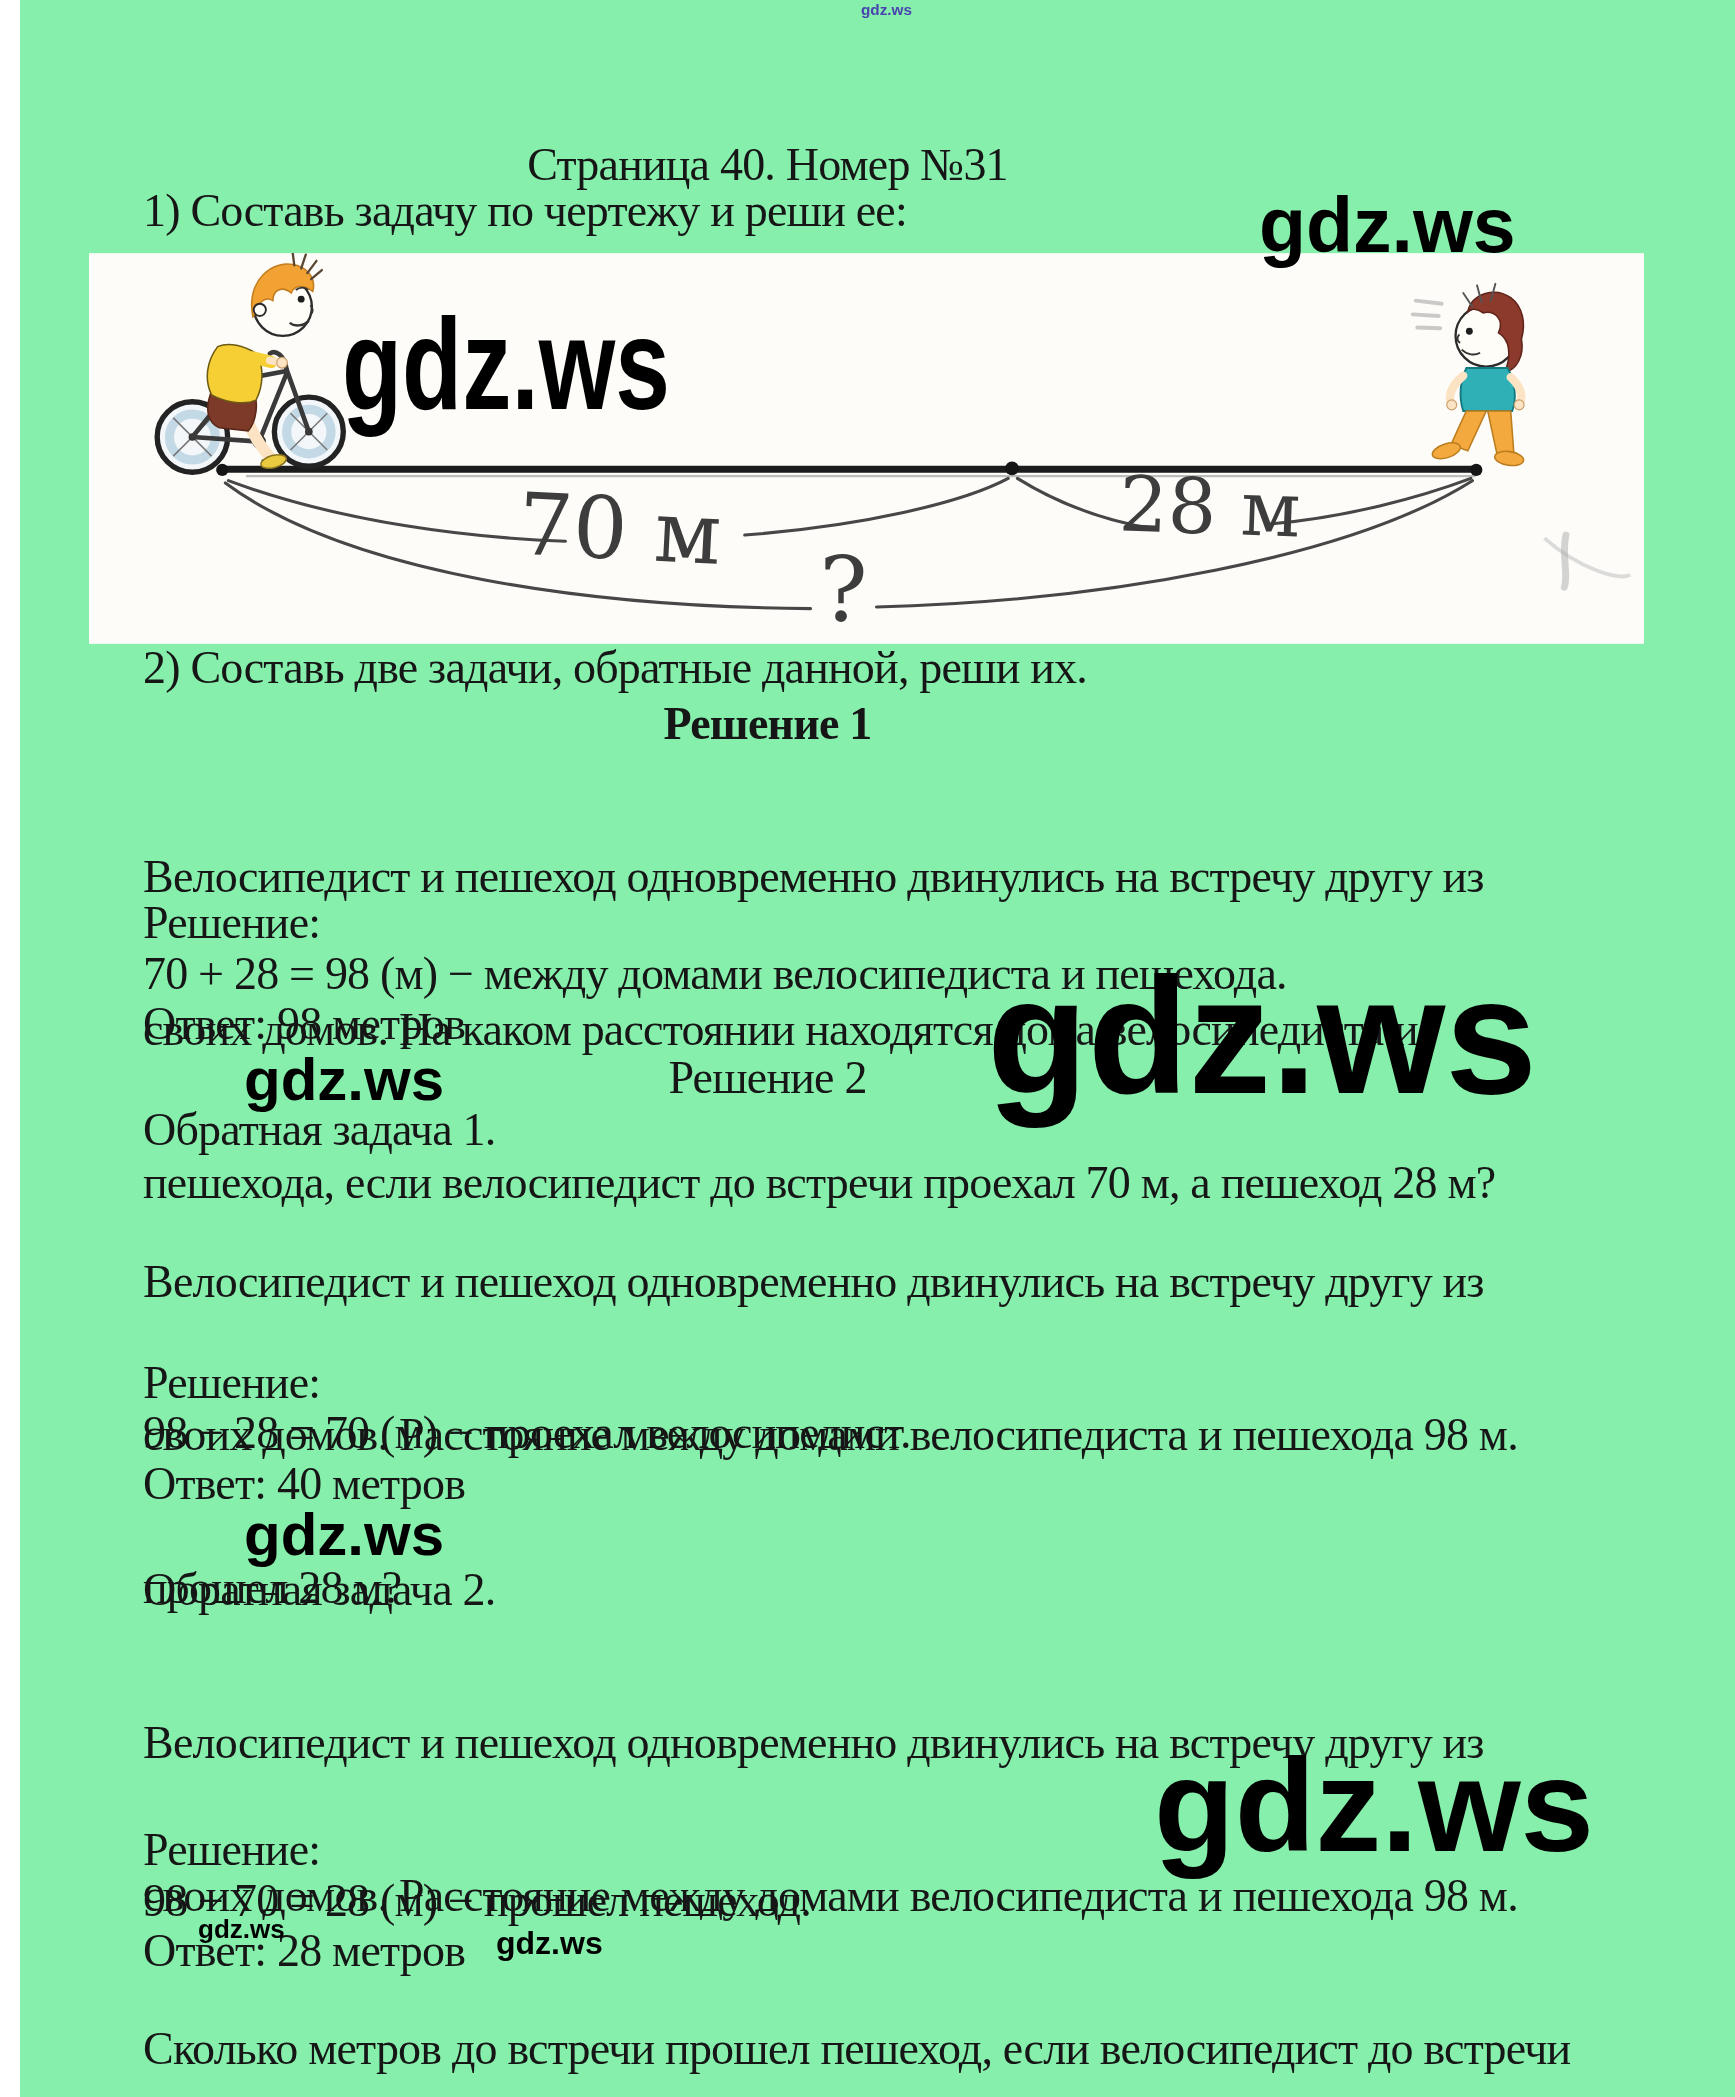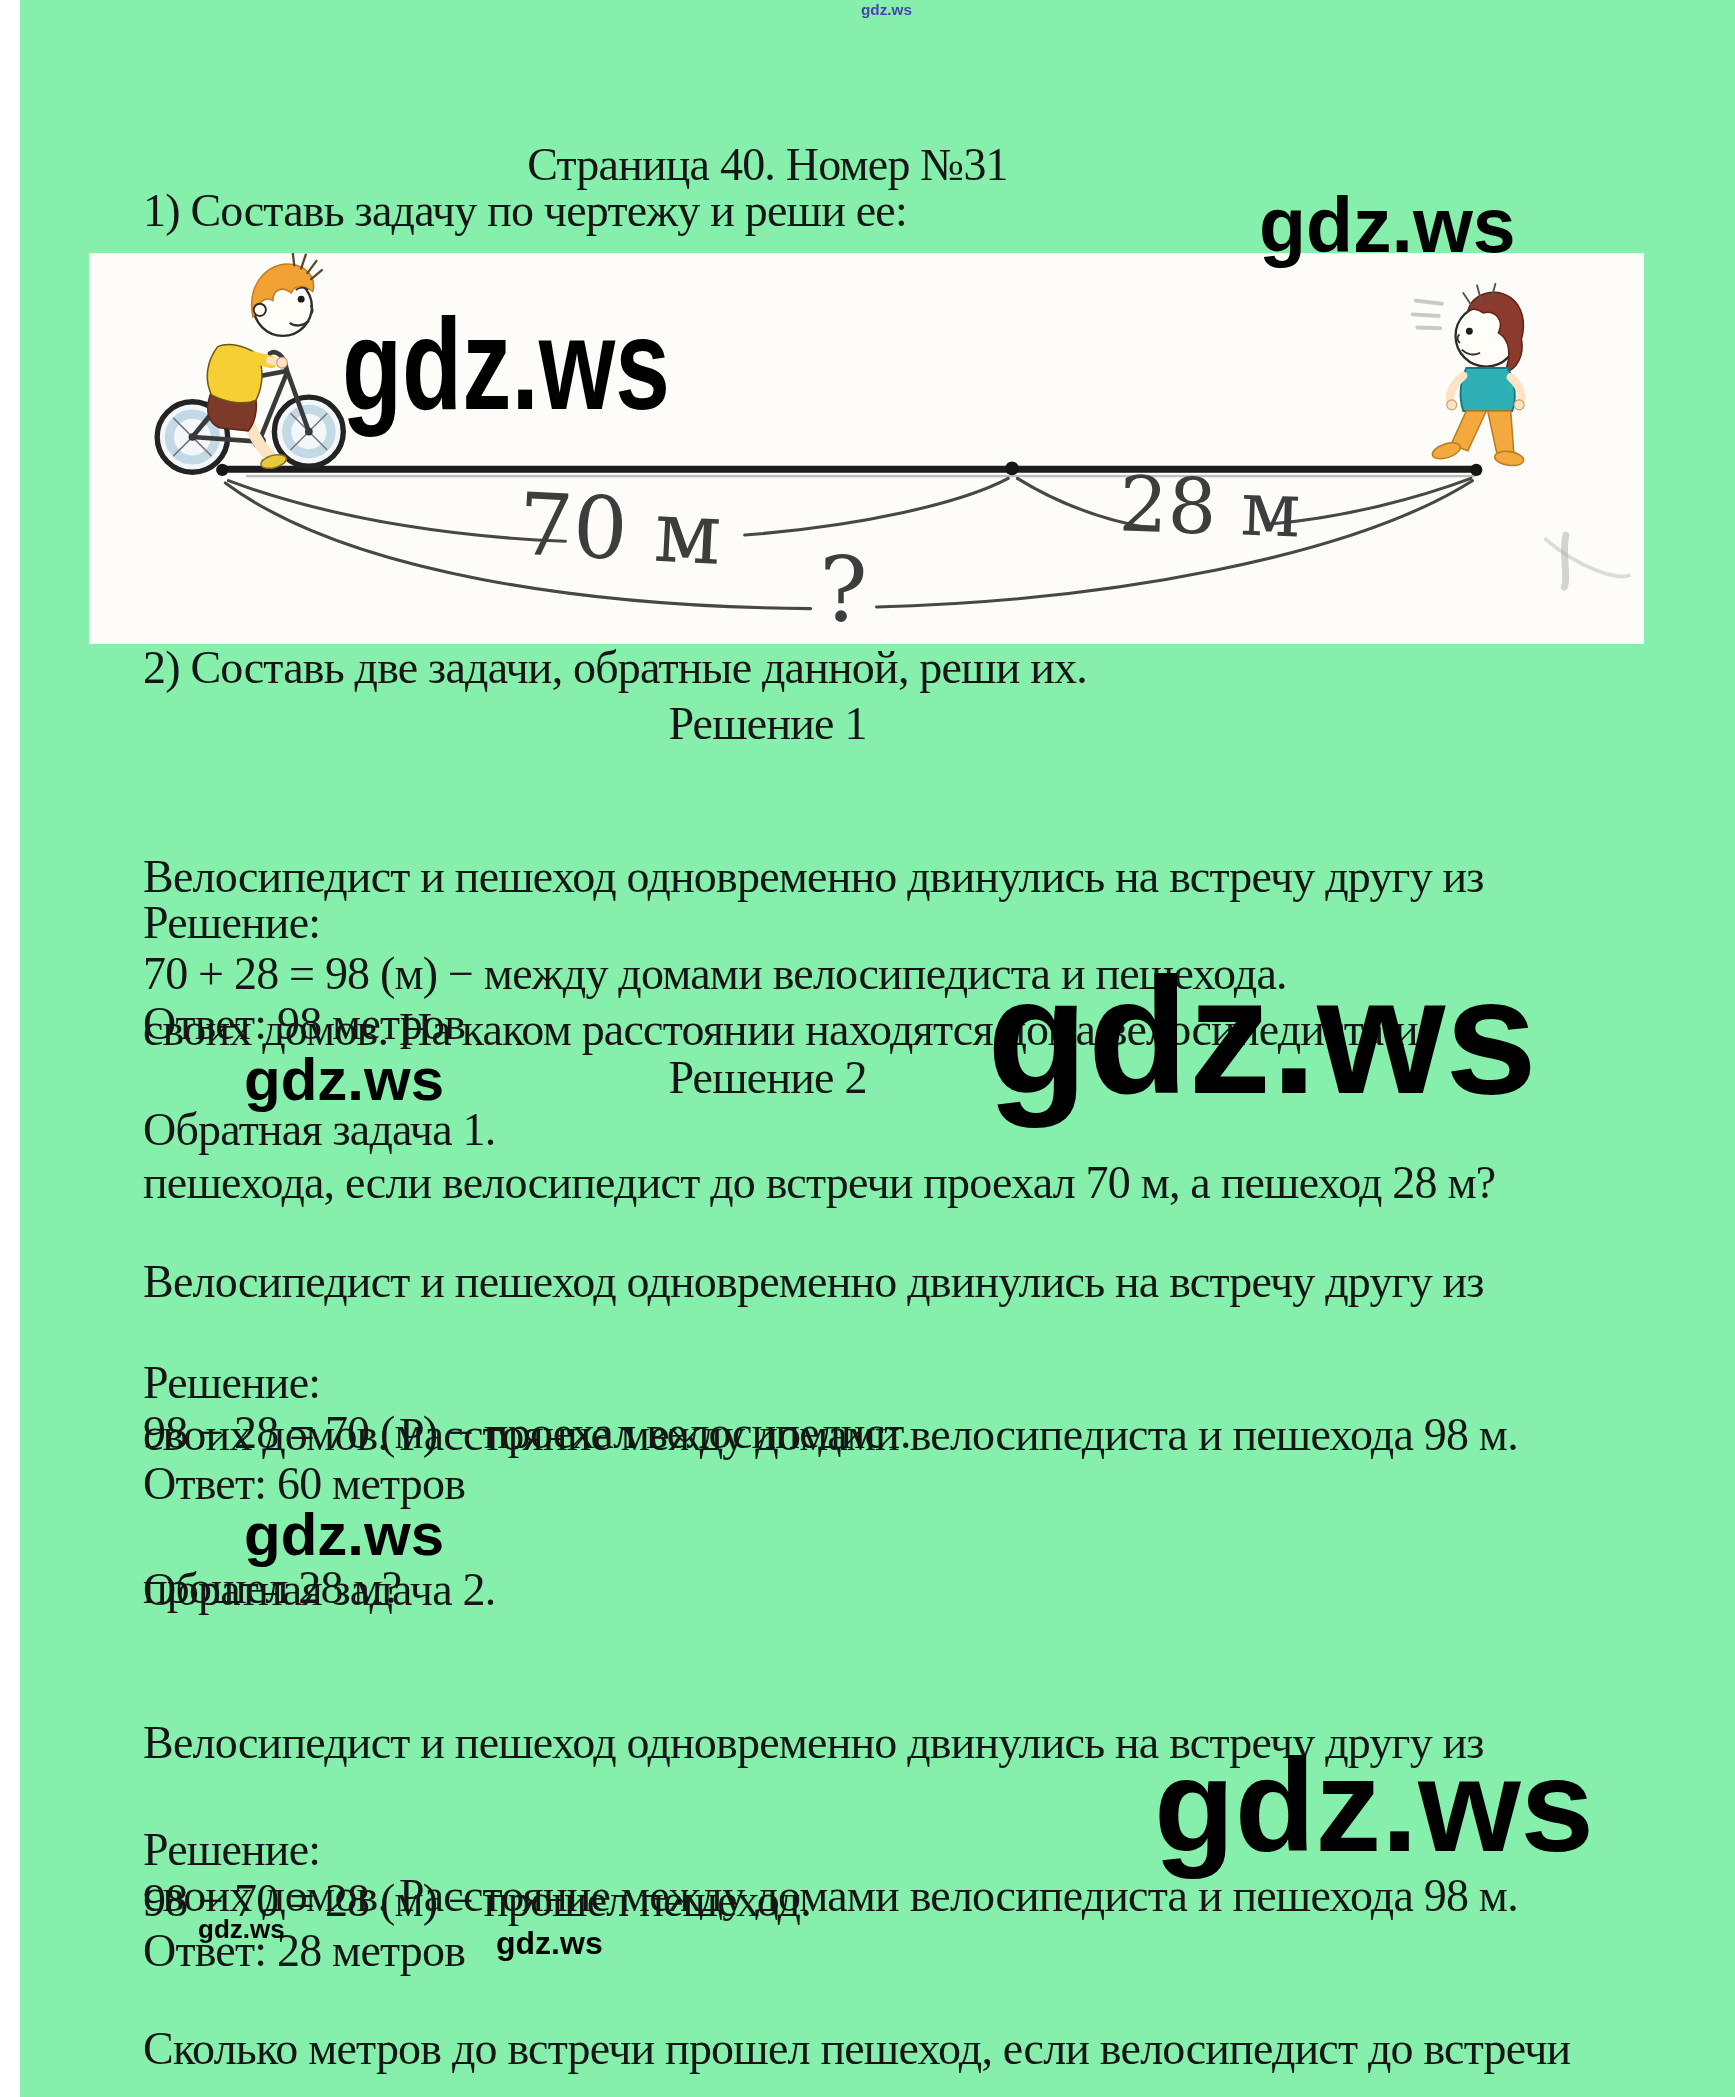--- a/index.html
+++ b/index.html
@@ -162,41 +162,41 @@
       <path d="M 1826,206 L 1856,206 L 1860,260 L 1838,262 Z" fill="#f3a93e" stroke="#bb7d1e" stroke-width="2"></path>
       <ellipse cx="1772" cy="258" rx="19" ry="9" fill="#f3a93e" stroke="#bb7d1e" stroke-width="2" transform="rotate(-18 1772 258)"></ellipse>
       <ellipse cx="1854" cy="268" rx="19" ry="9" fill="#f3a93e" stroke="#bb7d1e" stroke-width="2" transform="rotate(8 1854 268)"></ellipse>
       <path d="M 1900,372 C 1945,412 1998,428 2012,420" stroke="#c4c4c4" stroke-width="5" fill="none" opacity="0.6"></path>
       <path d="M 1928,368 C 1922,395 1932,420 1926,436" stroke="#a9a9a9" stroke-width="9" fill="none" opacity="0.5" stroke-linecap="round"></path>
     </g>
   </svg>
 
   <div class="t" style="top:642px;">2) Составь две задачи, обратные данной, реши их.</div>
 
-  <div class="t center" style="top:698px;">Решение 1</div>
+  <div class="t center" style="top:698px;font-weight:bold;">Решение 1</div>
   <div class="t para" style="top:749px;">
     <div>Велосипедист и пешеход одновременно двинулись на встречу другу из</div>
     <div>своих домов. На каком расстоянии находятся дома велосипедиста и</div>
     <div>пешехода, если велосипедист до встречи проехал 70 м, а пешеход 28 м?</div>
   </div>
   <div class="t" style="top:897px;">Решение:</div>
   <div class="t" style="top:948px;text-align:center;">70 + 28 = 98 (м) − между домами велосипедиста и пешехода.</div>
   <div class="t" style="top:998px;">Ответ: 98 метров</div>
 
   <div class="t center" style="top:1052px;">Решение 2</div>
 
   <div class="t" style="top:1104px;">Обратная задача 1.</div>
   <div class="t para" style="top:1154px;">
     <div>Велосипедист и пешеход одновременно двинулись на встречу другу из</div>
     <div>своих домов. Расстояние между домами велосипедиста и пешехода 98 м.</div>
     <div>прошел 28 м?</div>
   </div>
   <div class="t" style="top:1357px;">Решение:</div>
   <div class="t" style="top:1407px;">98 − 28 = 70 (м) − проехал велосипедист.</div>
-  <div class="t" style="top:1458px;">Ответ: 60 метров</div>
+  <div class="t" style="top:1458px;">Ответ: 40 метров</div>
 
   <div class="t" style="top:1564px;text-align:center;">Обратная задача 2.</div>
   <div class="t para" style="top:1615px;">
     <div>Велосипедист и пешеход одновременно двинулись на встречу другу из</div>
     <div>своих домов. Расстояние между домами велосипедиста и пешехода 98 м.</div>
     <div>Сколько метров до встречи прошел пешеход, если велосипедист до встречи</div>
     
   </div>
   <div class="t" style="top:1824px;">Решение:</div>
   <div class="t" style="top:1875px;">98 − 70 = 28 (м) − прошел пешеход.</div>

